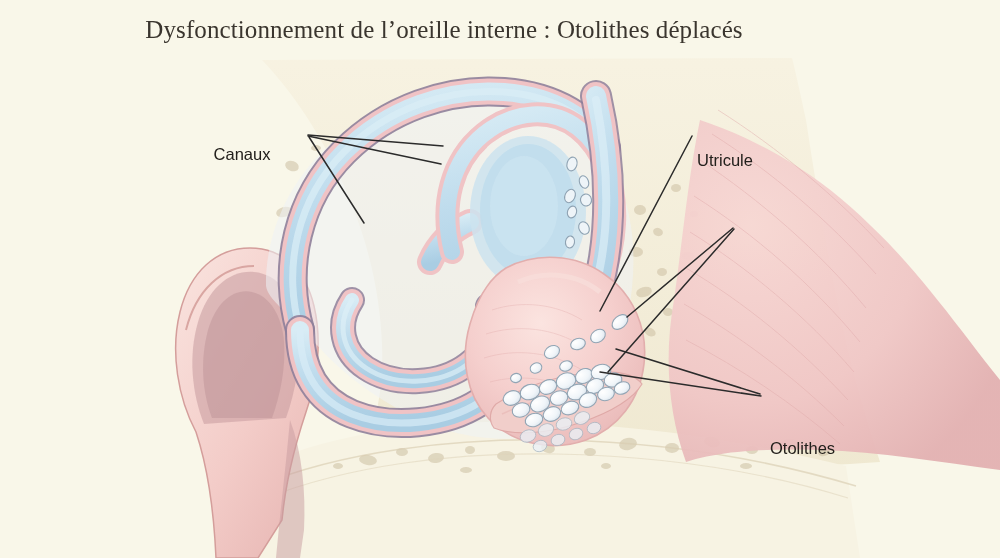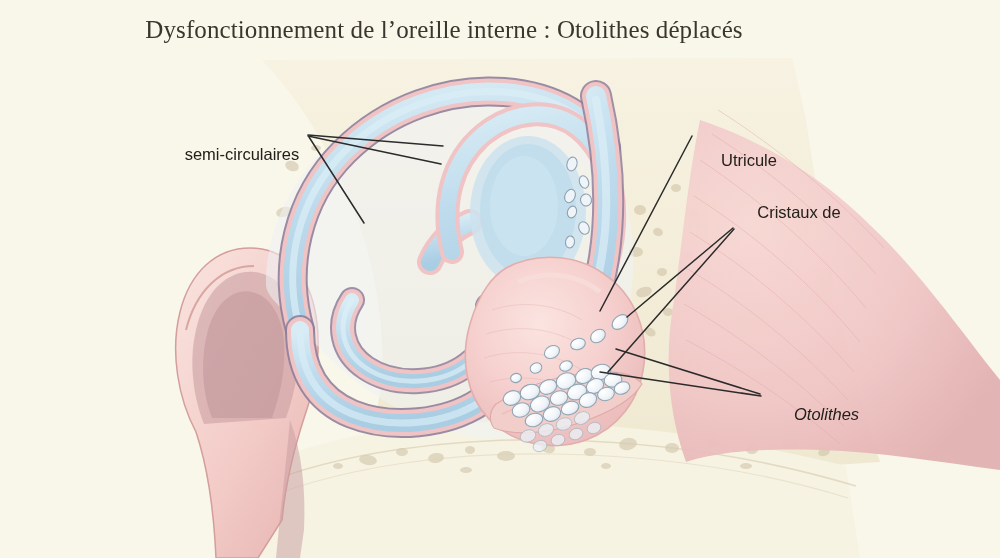--- a/index.html
+++ b/index.html
@@ -37,21 +37,21 @@
   }
   .label {
     position: absolute;
     font-family: "Liberation Sans", sans-serif;
     font-size: 16.5px;
     line-height: 19.5px;
     color: #23201c;
     white-space: pre;
   }
   .label.center-align { text-align: center; }
-  .label.left-align  { text-align: left; margin-left: 24px; }
+  .label.left-align  { text-align: left; }
 </style>
 </head>
 <body>
 
 <div id="page">
 
   <svg id="figure-svg" viewBox="0 0 1000 558">
     <defs>
       <radialGradient id="gUtricle" cx="42%" cy="35%" r="72%">
         <stop offset="0%" stop-color="#fbe4e0"></stop>
@@ -328,28 +328,27 @@
         <polyline points="760,394 616,349"></polyline>
         <polyline points="761,396 600,372"></polyline>
       </g>
 
     </g>
   </svg>
 
   <div id="page-title">Dysfonctionnement de l’oreille interne : Otolithes déplacés</div>
 
   <div class="label center-align" style="left:176px; top:106px; width:132px;">
-    <div>semi-circulaires</div>
+    <div>Canaux</div>
   </div>
 
   <div class="label left-align" style="left:697px; top:112px; width:120px;">
     <div>Utricule</div>
   </div>
 
   <div class="label center-align" style="left:740px; top:164px; width:118px;">
-    <div>Cristaux de</div>
   </div>
 
-  <div class="label left-align" style="left:770px; top:366px; width:120px;font-style:italic;">
+  <div class="label left-align" style="left:770px; top:400px; width:120px;">
     <div>Otolithes</div>
   </div>
 
 </div>
 
 </body></html>

